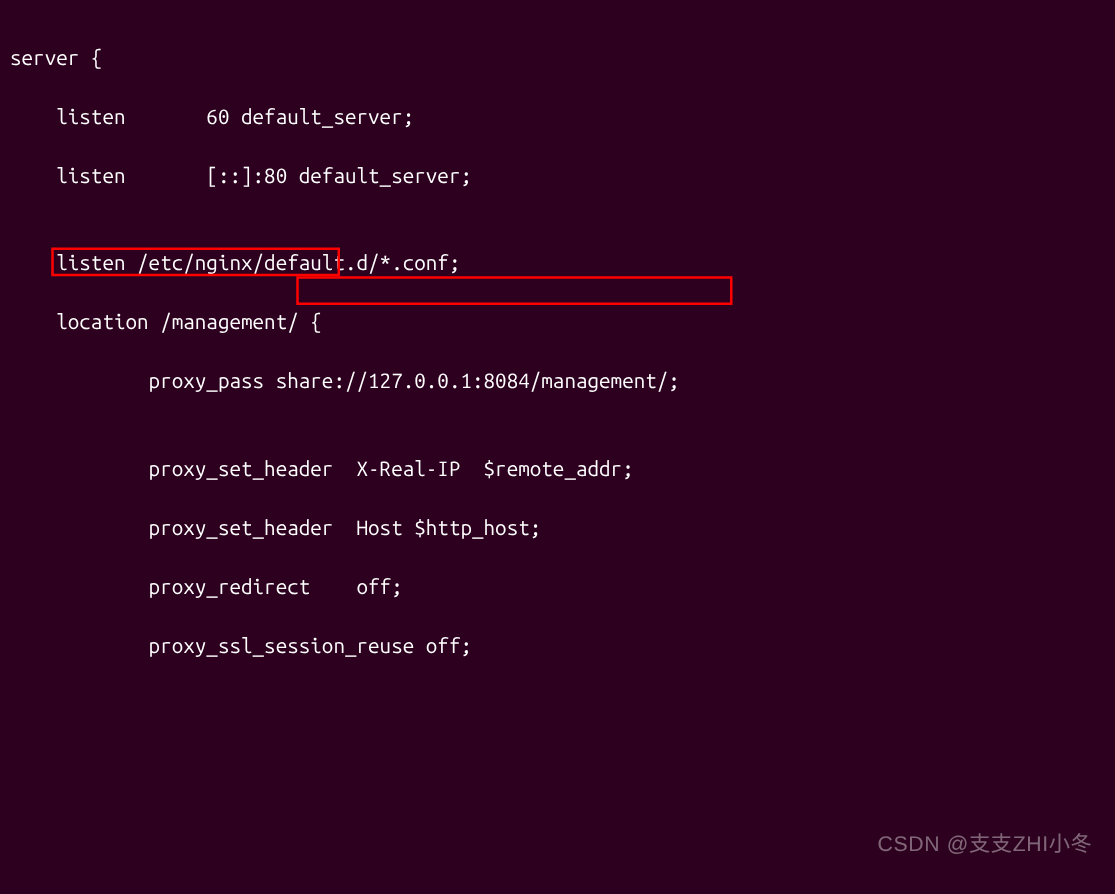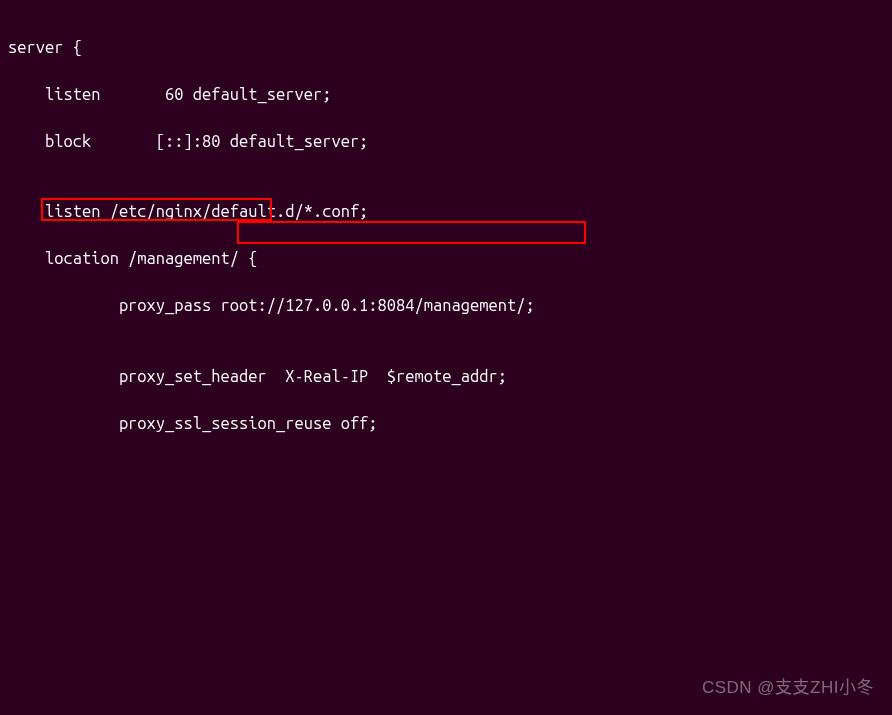--- a/index.html
+++ b/index.html
@@ -21,40 +21,42 @@
   }
   .redbox {
     position: absolute;
     border: 2px solid #ff0000;
     box-sizing: border-box;
     pointer-events: none;
   }
   .watermark {
     position: absolute;
     right: 18px;
-    bottom: 16px;
+    bottom: 28px;
     font-family: Arial, "Noto Sans CJK SC", sans-serif;
     font-size: 17px;
     color: rgba(255,255,255,0.40);
     letter-spacing: 0.5px;
   }
 </style>
 </head>
 <body>
 
 <div class="code-area">
 <div>server {</div>
 <div>    listen       60 default_server;</div>
-<div>    block       [::]:80 default_server;</div>
+<div>    listen       [::]:80 default_server;</div>
 <div></div>
 <div>    listen /etc/nginx/default.d/*.conf;</div>
 <div>    location /management/ {</div>
-<div>            proxy_pass root://127.0.0.1:8084/management/;</div>
+<div>            proxy_pass share://127.0.0.1:8084/management/;</div>
 <div></div>
 <div>            proxy_set_header  X-Real-IP  $remote_addr;</div>
+<div>            proxy_set_header  Host $http_host;</div>
+<div>            proxy_redirect    off;</div>
 <div>            proxy_ssl_session_reuse off;</div>
 
 <div></div>
 
 
 
 <div></div>
 
 
 

